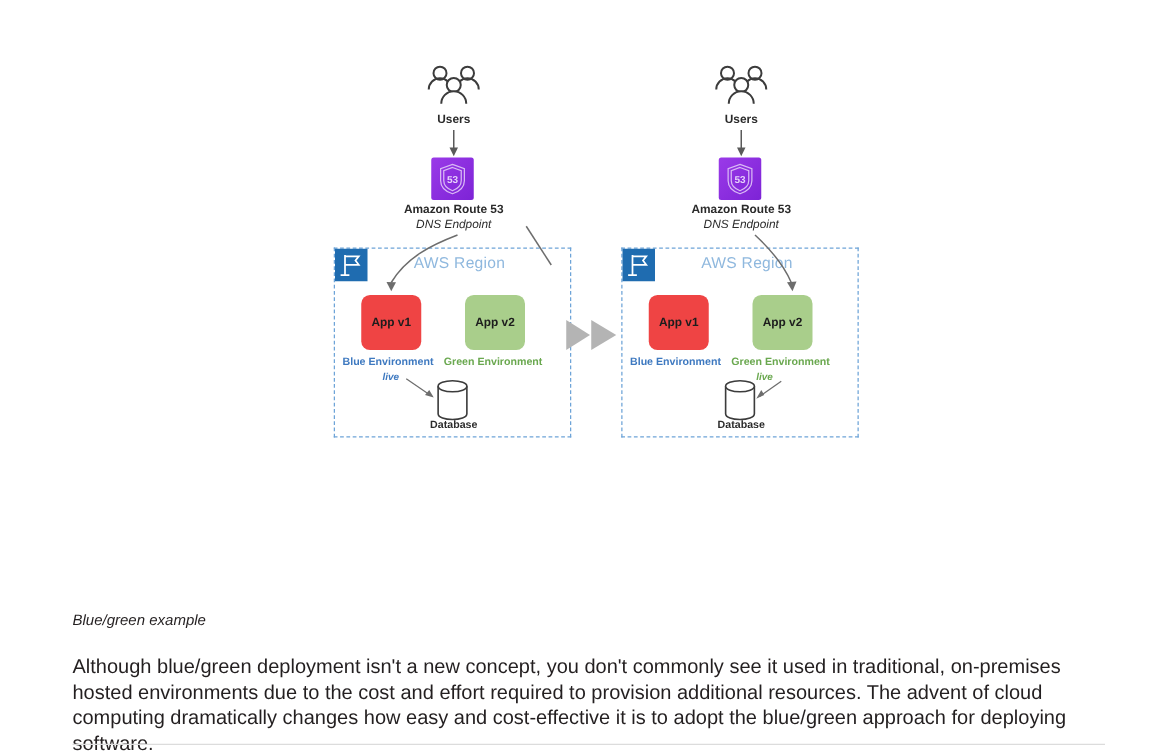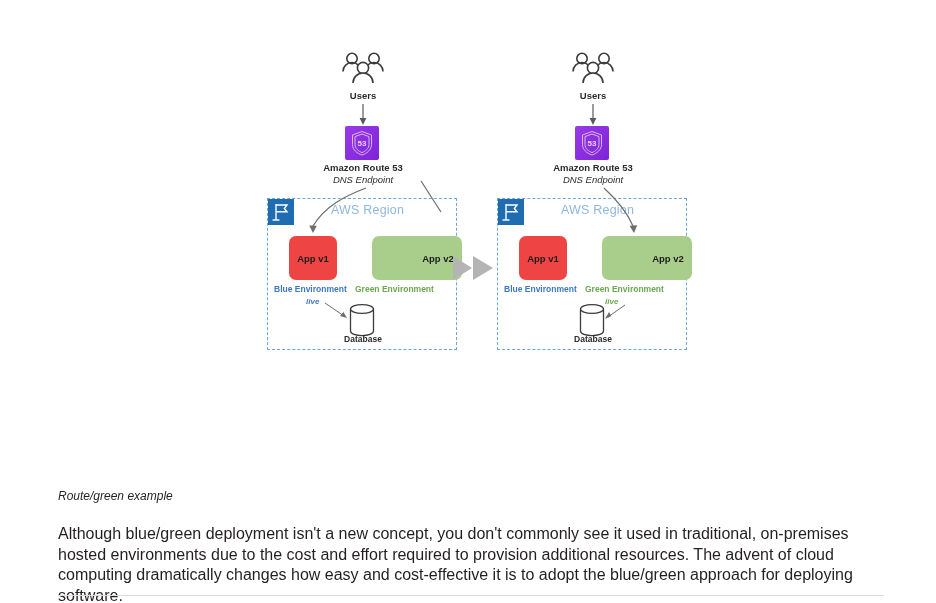--- a/index.html
+++ b/index.html
@@ -121,21 +121,21 @@
     height: 44px;
     border-radius: 7px;
     font-size: 9.5px;
     font-weight: bold;
     color: #1d1d1d;
     display: flex;
     align-items: center;
     justify-content: center;
   }
   .app-box.blue  { background: #ef4444; left: 44px;  top: 236px; }
-  .app-box.green { background: #a9ce8b; left: 127px; top: 236px; padding-left: 42px; }
+  .app-box.green { background: #a9ce8b; left: 127px; top: 236px; }
 
   .env-label {
     position: absolute;
     font-size: 8.5px;
     font-weight: bold;
     top: 284px;
     white-space: nowrap;
   }
   .env-label.blue  { color: #3e79c0; left: 29px; text-align: center; }
   .env-label.green { color: #6aa84f; left: 110px; }
@@ -385,17 +385,17 @@
 
   <div id="ff-arrow">
     <svg width="44" height="26" viewBox="0 0 44 26">
       <polygon points="1,1 20,13 1,25" fill="#b4b4b4"></polygon>
       <polygon points="21,1 41,13 21,25" fill="#b4b4b4"></polygon>
     </svg>
   </div>
 </div>
 
 <div id="text-block">
-  <p id="caption-title">Route/green example</p>
+  <p id="caption-title">Blue/green example</p>
   <p id="body-copy">Although blue/green deployment isn't a new concept, you don't commonly see it used in traditional, on-premises hosted environments due to the cost and effort required to provision additional resources. The advent of cloud computing dramatically changes how easy and cost-effective it is to adopt the blue/green approach for deploying software.</p>
 </div>
 
 <div id="divider"></div>
 
 </body></html>

